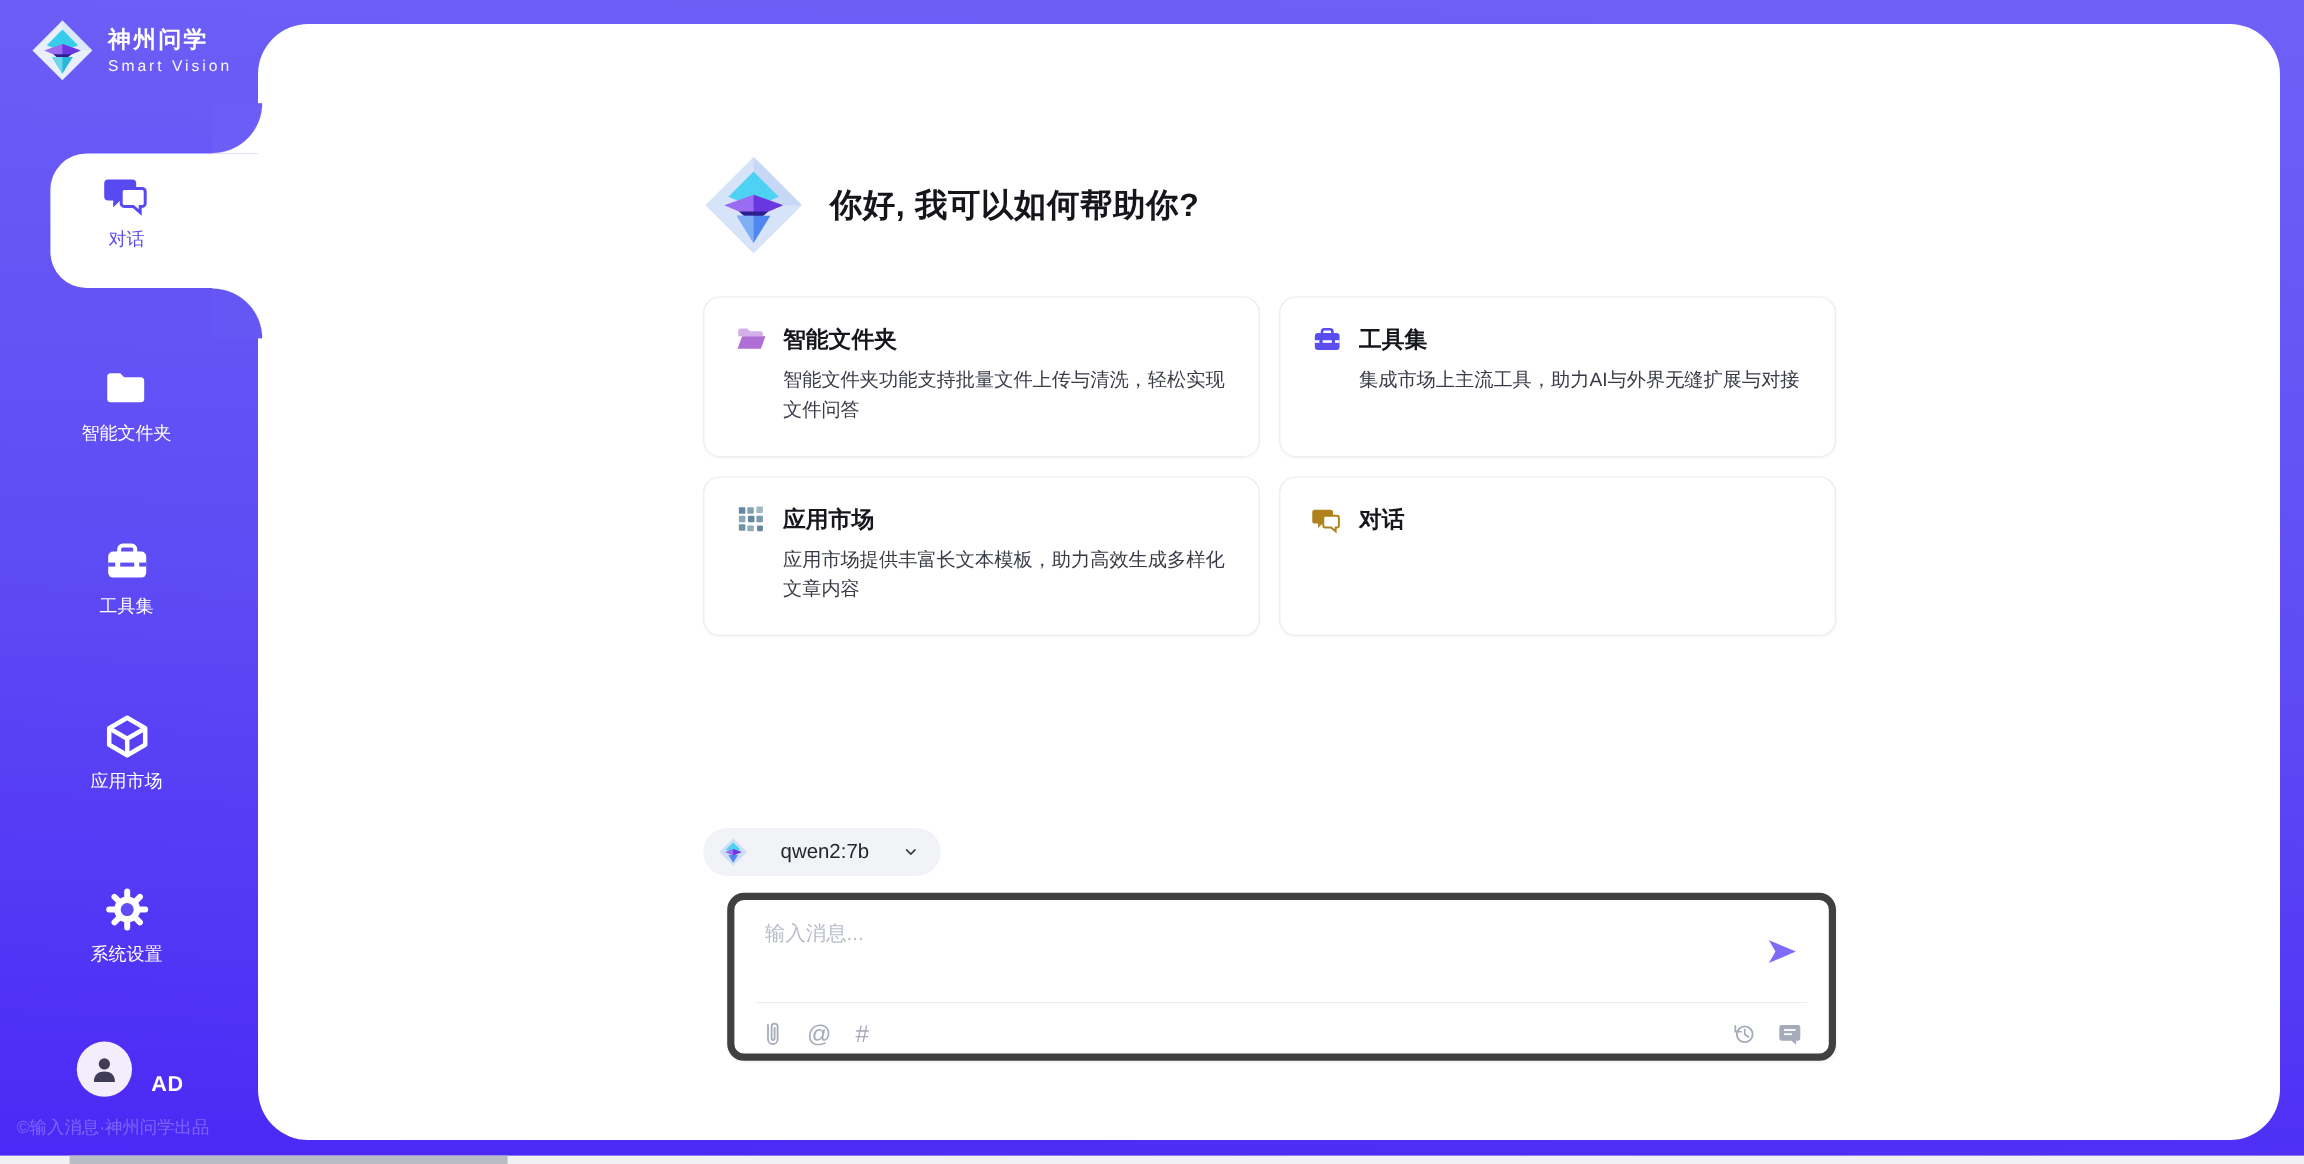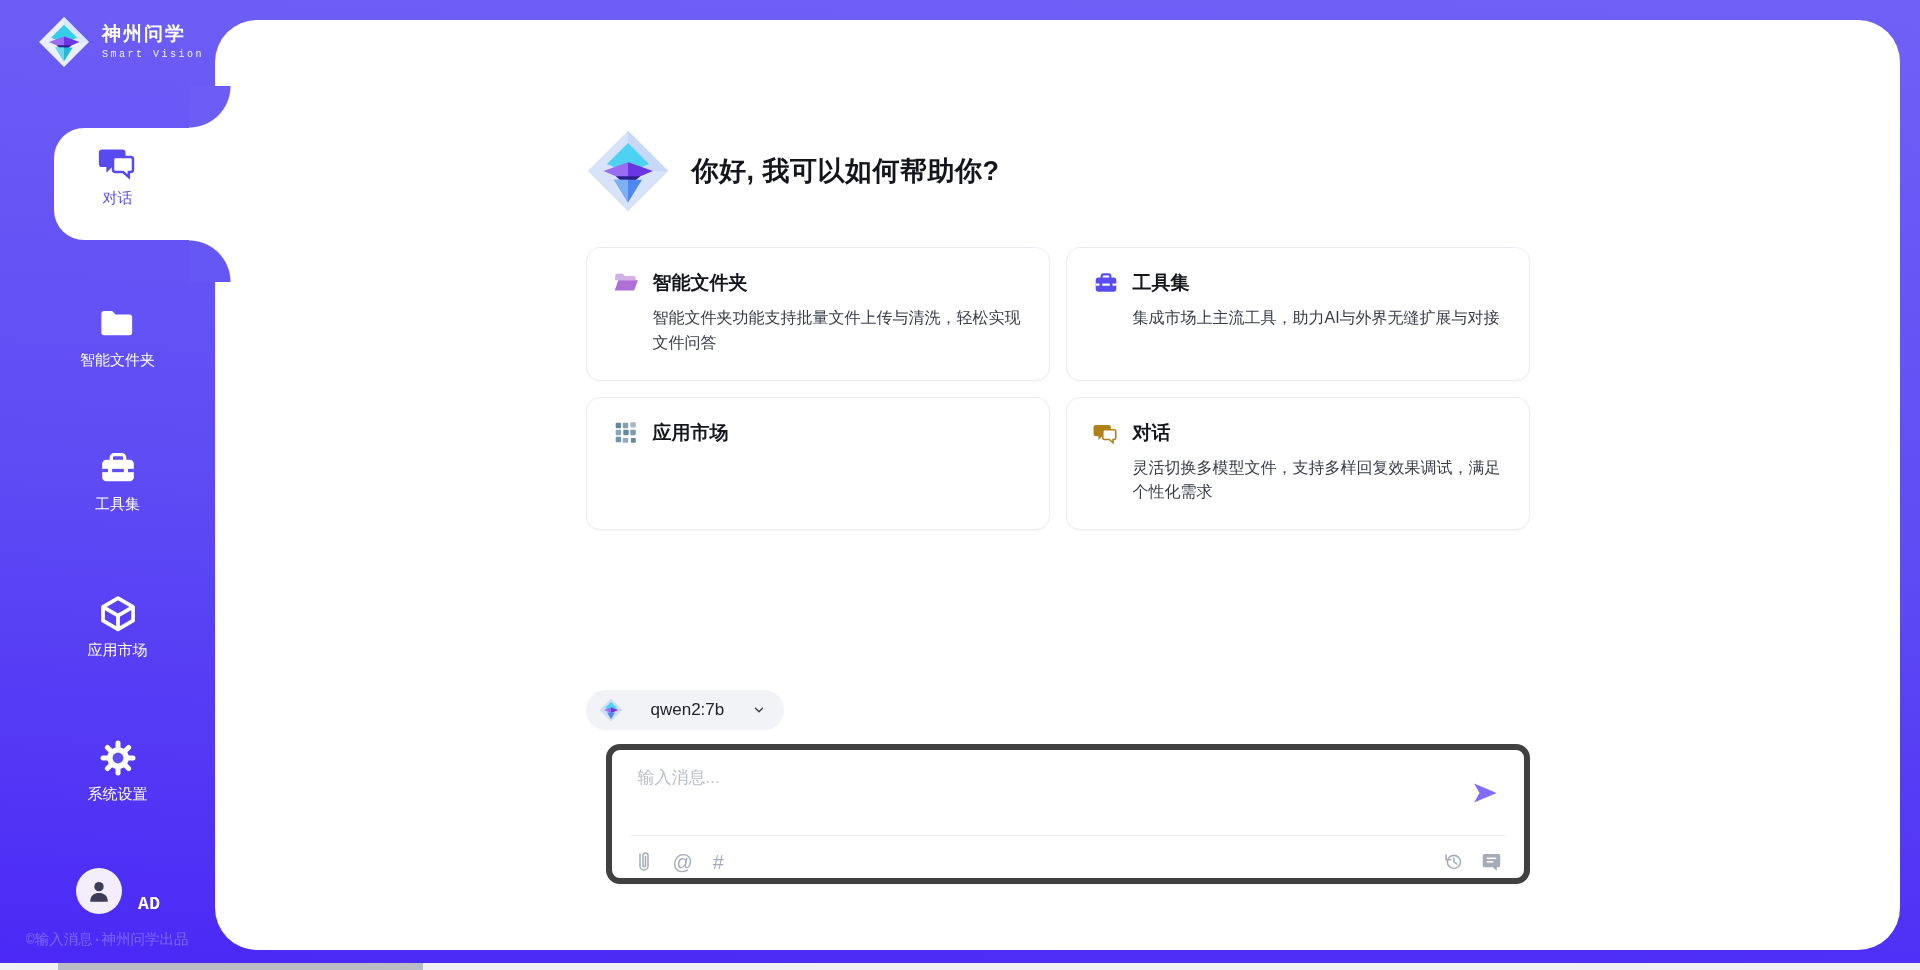--- a/index.html
+++ b/index.html
@@ -10,24 +10,24 @@
   }
   
   .scroll-track{position:absolute;left:0;right:0;bottom:0;height:7px;background:#f1f1f4;z-index:40;}
   .scroll-thumb{position:absolute;left:58px;top:0;width:365px;height:7px;background:#b9bcc4;}
   
   .surface{
     position:absolute;left:215px;top:20px;right:20px;bottom:20px;
     background:#ffffff;border-radius:42px;z-index:5;
   }
   
-  .sidebar{position:absolute;left:16px;top:0;width:215px;height:856px;z-index:10;font-family:Liberation Mono, monospace;}
+  .sidebar{position:absolute;left:4px;top:0;width:215px;height:856px;z-index:10;}
   .brand{position:absolute;left:22px;top:16px;display:flex;align-items:center;gap:12px;}
   .brand-name{color:#fff;font-size:19px;font-weight:700;letter-spacing:2px;line-height:1.25;}
-  .brand-sub{color:rgba(255,255,255,.95);font-size:10px;letter-spacing:2.5px;margin-top:1px;}
+  .brand-sub{color:rgba(255,255,255,.95);font-size:13px;letter-spacing:2.5px;margin-top:1px;}
   .active-blob{
     position:absolute;left:38px;top:128px;width:177px;height:112px;
     background:#fff;border-radius:30px 0 0 30px;
   }
   .active-blob::before{
     content:"";position:absolute;top:-42px;right:0;width:42px;height:42px;
     background:radial-gradient(circle at 0 0,#6c5df6 41px,#ffffff 42px);
   }
   .active-blob::after{
     content:"";position:absolute;bottom:-42px;right:0;width:42px;height:42px;
@@ -155,31 +155,31 @@
             <rect x="32" y="4" width="10" height="10" rx="1.5" fill="currentColor" opacity=".6"></rect>
             <rect x="5" y="18" width="10" height="10" rx="1.5" fill="currentColor" opacity=".75"></rect>
             <rect x="19" y="18" width="10" height="10" rx="1.5" fill="currentColor"></rect>
             <rect x="32" y="18" width="10" height="10" rx="1.5" fill="currentColor" opacity=".85"></rect>
             <rect x="5" y="31" width="10" height="10" rx="1.5" fill="currentColor" opacity=".9"></rect>
             <rect x="18" y="33" width="10" height="9" rx="1.5" fill="currentColor" opacity=".7"></rect>
             <rect x="33" y="33" width="9" height="9" rx="1.5" fill="currentColor"></rect>
           </svg>
           <h2>应用市场</h2>
         </div>
+        <p>应用市场提供丰富长文本模板，助力高效生成多样化文章内容</p>
       </div>
 
       <div class="card card-chat">
         <div class="card-head">
           <svg class="cicon" viewBox="0 0 48 48">
             <path d="M5 9 h24 a4 4 0 0 1 4 4 v13 a4 4 0 0 1 -4 4 h-12 l-7 7 v-7 h-5 a4 4 0 0 1 -4 -4 V13 a4 4 0 0 1 4 -4 z" fill="currentColor"></path>
             <path d="M21 18 h18 a3 3 0 0 1 3 3 v12 a3 3 0 0 1 -3 3 h-2 v6 l-7 -6 h-9 a3 3 0 0 1 -3 -3 v-12 a3 3 0 0 1 3 -3 z" fill="#ffffff" stroke="currentColor" stroke-width="3"></path>
           </svg>
           <h2>对话</h2>
         </div>
-        <p>灵活切换多模型文件，支持多样回复效果调试，满足个性化需求</p>
       </div>
 
     </div>
 
     <button class="model-pill">
       <svg class="gem-sm" viewBox="0 0 96 96">
         <polygon points="48,2 94,48 48,94 2,48" fill="#cfdef7"></polygon>
         <polygon points="48,16 72,40 48,50 24,40" fill="#4ed2f3"></polygon>
         <polygon points="20,48 48,38 76,48 48,60" fill="#9a6cf2"></polygon>
         <polygon points="48,38 76,48 48,60" fill="#6a36e2"></polygon>

